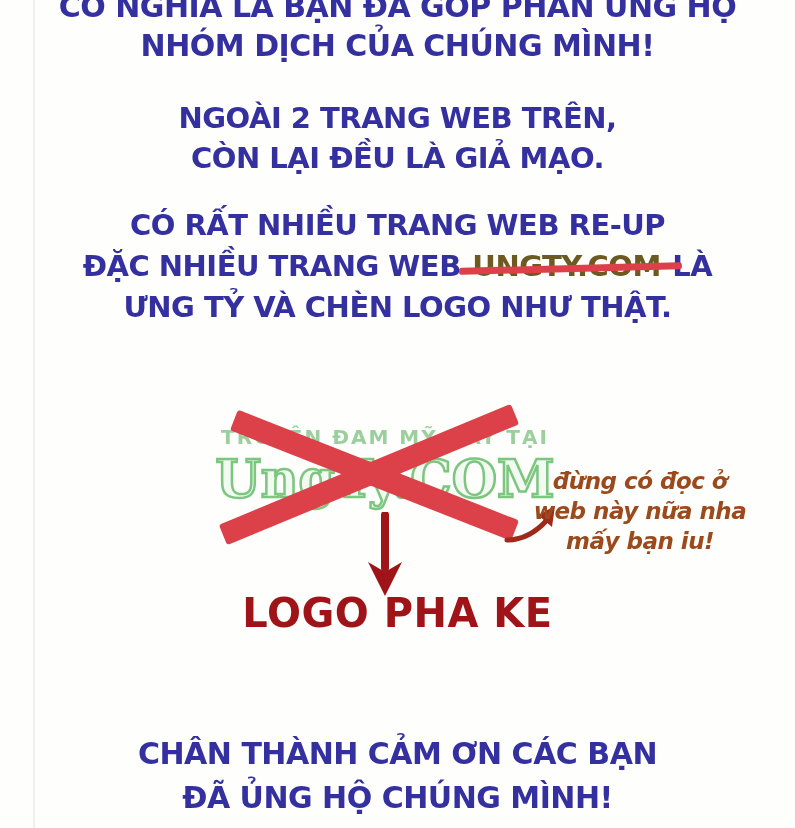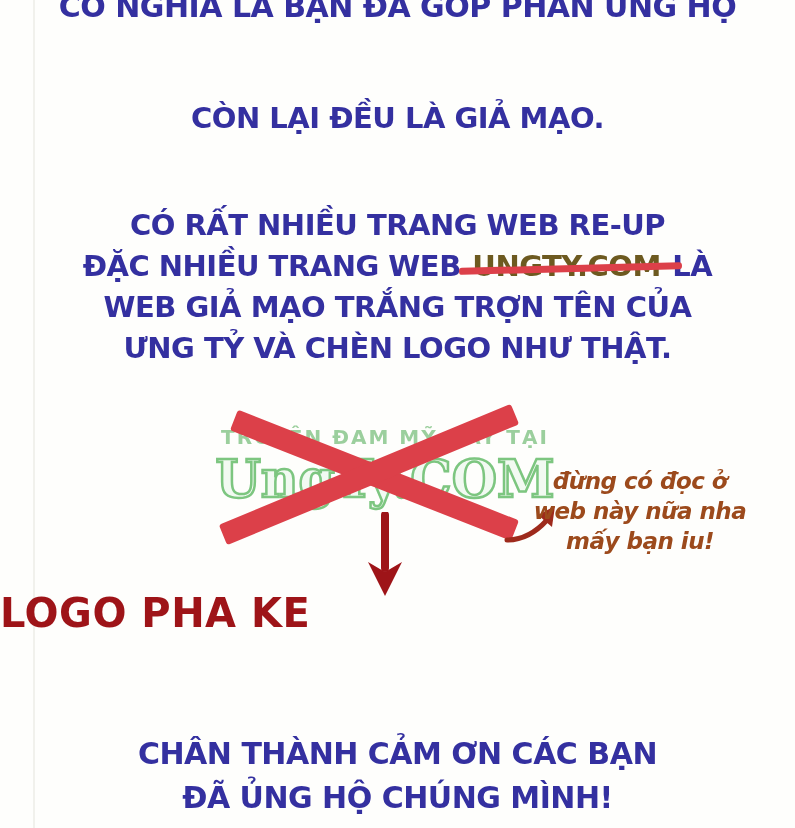--- a/index.html
+++ b/index.html
@@ -54,41 +54,42 @@
   .note{
     position:absolute;left:520px;top:466px;width:240px;text-align:center;
     color:var(--brown-note);font-weight:bold;font-style:italic;
     font-size:23px;line-height:30px;letter-spacing:-0.5px;
   }
   
   .down-arrow{position:absolute;left:363px;top:512px;}
   .curved-arrow{position:absolute;left:503px;top:500px;}
   
   .fake-label{
-    position:absolute;left:0;top:590px;width:795px;text-align:left;
+    position:absolute;left:0;top:590px;width:795px;text-align:center;
     color:var(--dark-red);font-size:40px;font-weight:bold;letter-spacing:0.5px;
   }
 </style>
 </head>
 <body>
 
 <div class="edge-line"></div>
 
 <div class="para p1">
   <div>CÓ NGHĨA LÀ BẠN ĐÃ GÓP PHẦN ỦNG HỘ</div>
+  <div>NHÓM DỊCH CỦA CHÚNG MÌNH!</div>
 </div>
 
 <div class="para p2">
+  <div>NGOÀI 2 TRANG WEB TRÊN,</div>
   <div>CÒN LẠI ĐỀU LÀ GIẢ MẠO.</div>
 </div>
 
 <div class="para p3">
   <div>CÓ RẤT NHIỀU TRANG WEB RE-UP</div>
   <div><span>ĐẶC NHIỀU TRANG WEB </span><span class="struck">UNGTY.COM</span><span> LÀ</span></div>
-  <div>WEB GIẢ MẠO TRẮNG TRỢN TÊN CỦA</div>
   <div>ƯNG TỶ VÀ CHÈN LOGO NHƯ THẬT.</div>
 </div>
 
 <div class="logo-box">
   <div class="logo-tagline">TRUYỆN ĐAM MỸ HAY TẠI</div>
   <div class="logo-site">UngTy.COM</div>
 </div>
 
 <div class="xbar a"></div>
 <div class="xbar b"></div>

